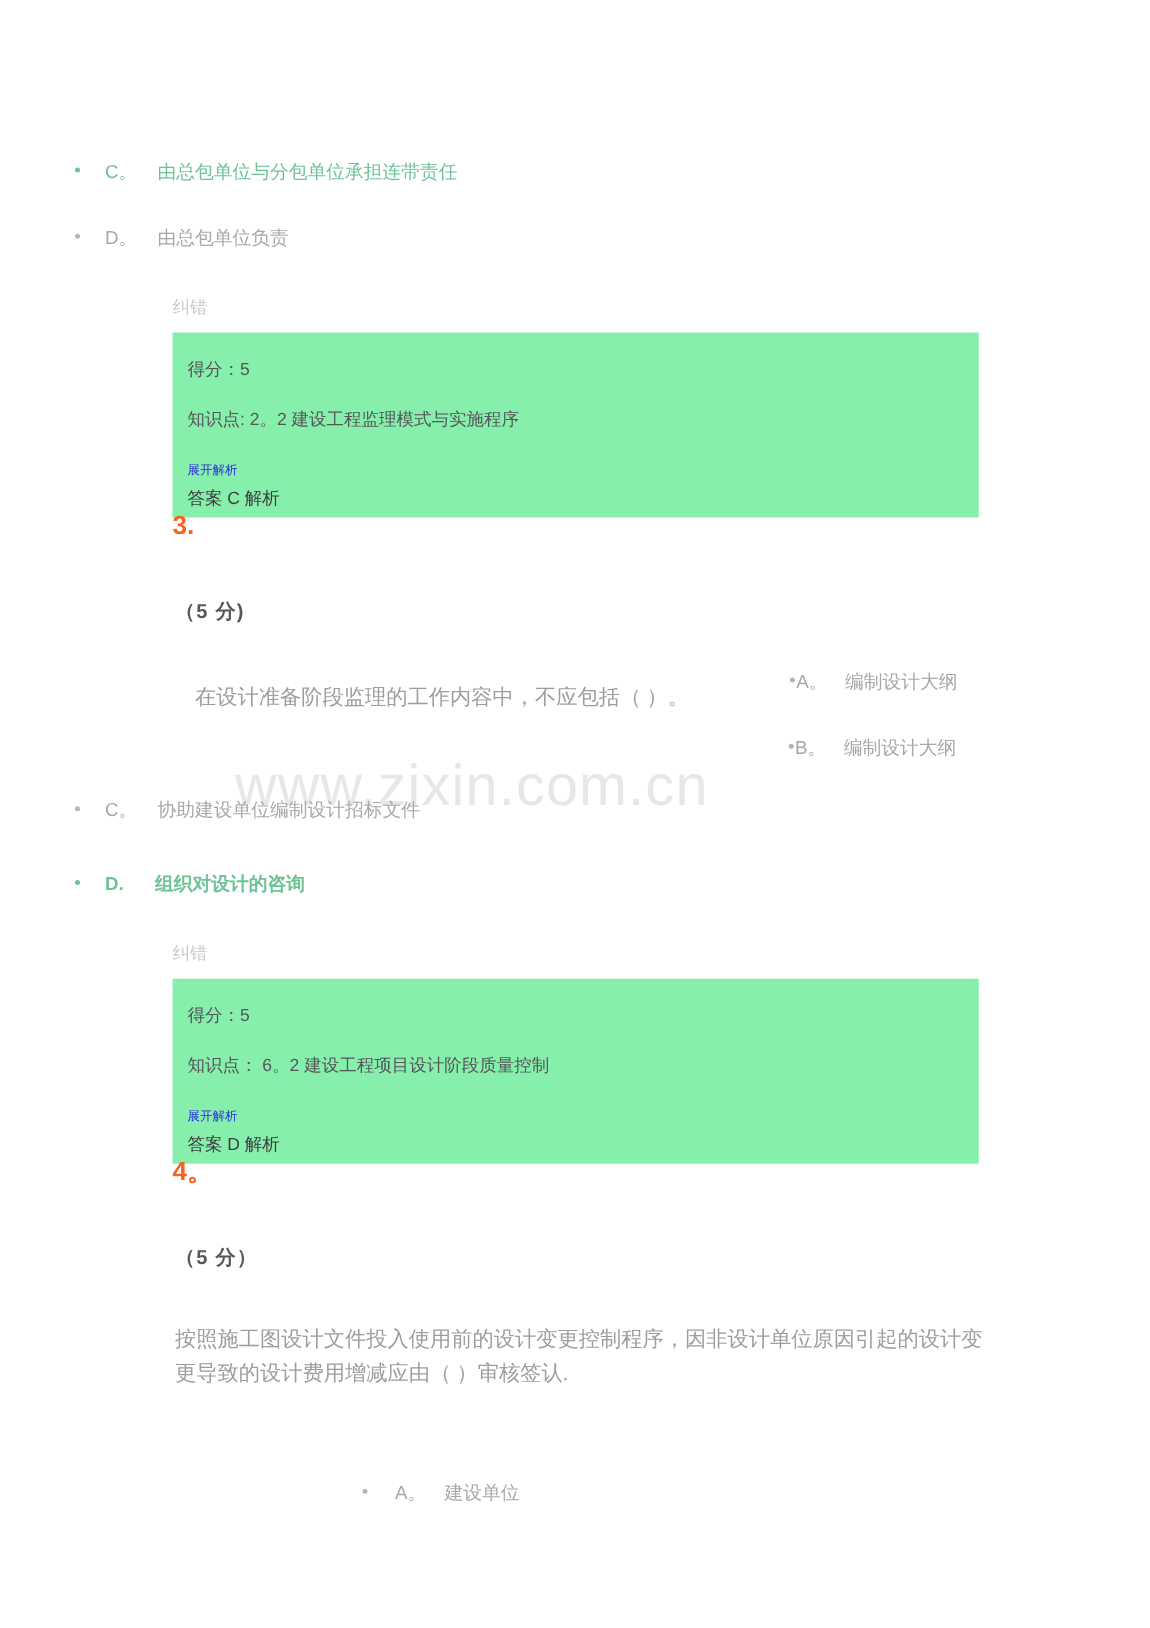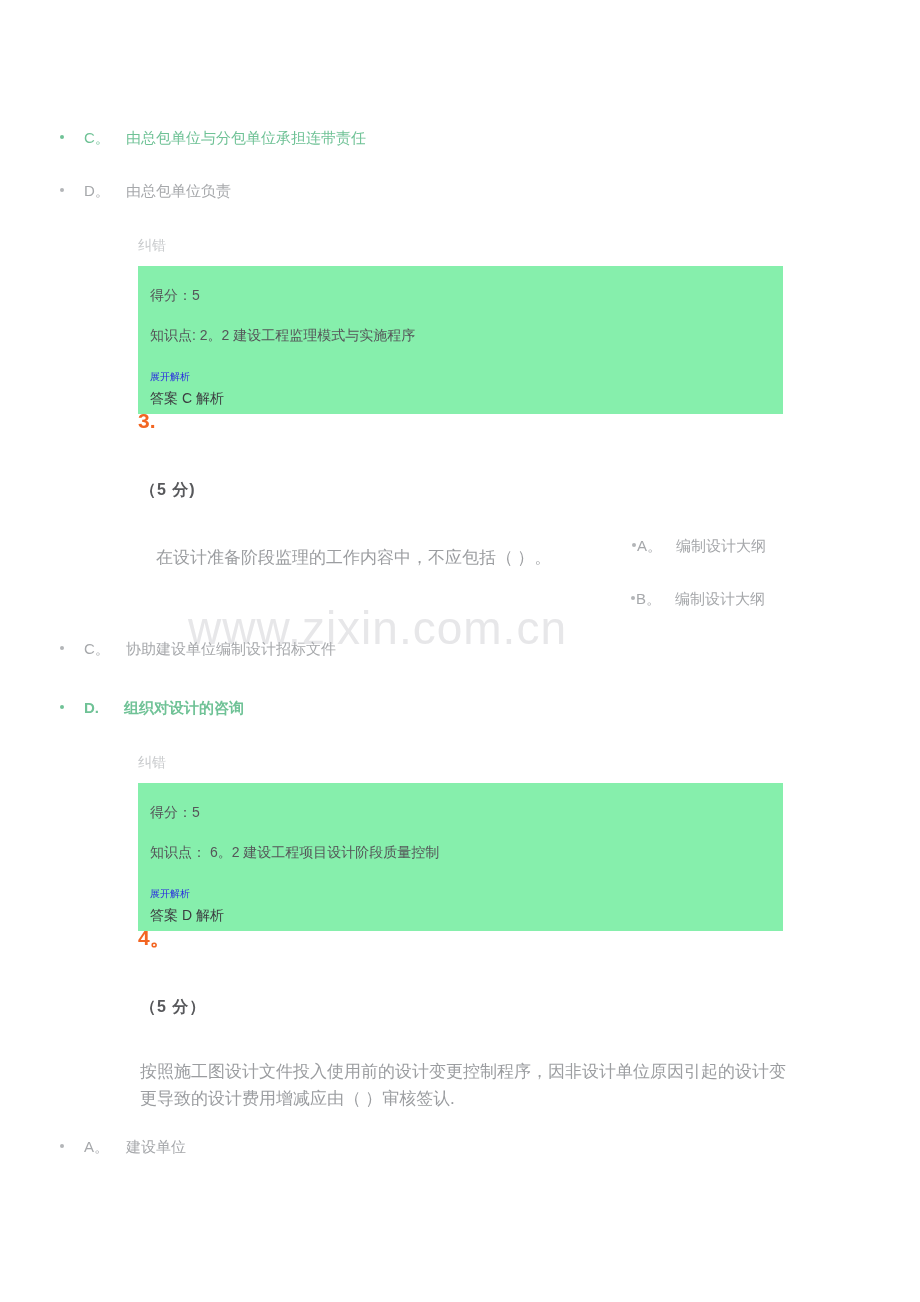--- a/index.html
+++ b/index.html
@@ -239,17 +239,17 @@
     </div>
     <div class="answer">答案 D 解析</div>
   </div>
 
   <div class="qnum" style="top:925px;">4。</div>
 
   <div class="qscore" style="top:996px;">（5 分）</div>
 
   <div class="qstem w-wide" style="top:1058px;">按照施工图设计文件投入使用前的设计变更控制程序，因非设计单位原因引起的设计变更导致的设计费用增减应由（ ）审核签认.</div>
 
-  <div class="opt" style="top:1137px;">
+  <div class="opt" style="top:1185px;text-align:center;">
     <span class="bullet"></span><span class="lbl">A。</span><span class="txt">建设单位</span>
   </div>
 
 </div>
 
 </body></html>

